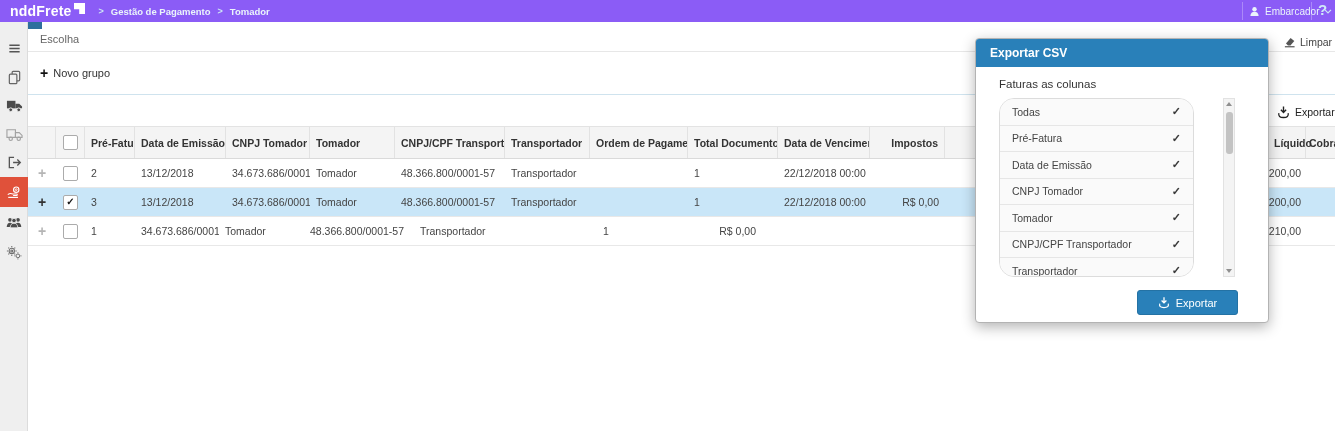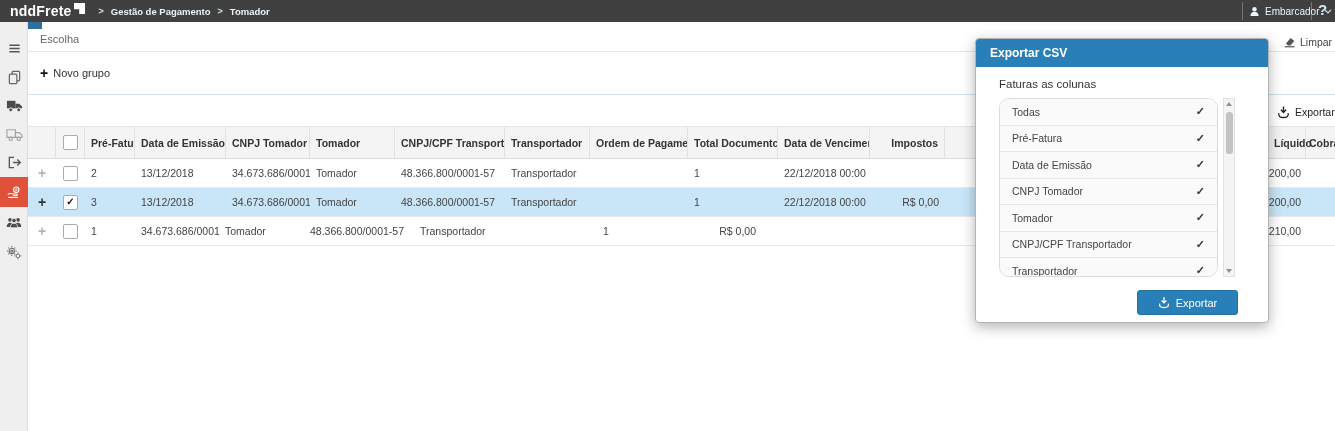--- a/index.html
+++ b/index.html
@@ -1,20 +1,20 @@
 <!DOCTYPE html>
 <html><head>
 <meta charset="utf-8">
 <style>
   html,body{margin:0;padding:0}
   body{width:1335px;height:431px;position:relative;overflow:hidden;background:#fff;
        font-family:"Liberation Sans",sans-serif;color:#333;font-size:11px}
   .abs{position:absolute}
   
-  .topbar{left:0;top:0;width:1335px;height:22px;background:#404040;display:flex;align-items:center;z-index:5}
+  .topbar{left:0;top:0;width:1335px;height:22px;background:#8b5cf6;display:flex;align-items:center;z-index:5}
   .logo{margin-left:10px;color:#fff;font-weight:bold;font-size:14px;letter-spacing:.2px;display:flex;align-items:flex-start;gap:2px}
   .crumbs{margin-left:14px;color:#eaf4fb;font-size:9.5px;font-weight:bold;display:flex;align-items:center;gap:7px}
   .crumb-sep{font-size:9px;color:#cde6f5;font-weight:bold}
   .top-sep{position:absolute;top:2px;width:1px;height:18px;background:rgba(255,255,255,.28)}
   .userbox{position:absolute;left:1249px;top:0;height:22px;display:flex;align-items:center;gap:5px;color:#eaf4fb;font-size:10px}
   .help{position:absolute;left:1318px;top:1px;color:#cfe9f8;font-weight:bold;font-size:15px}
   .tab-notch{left:28px;top:22px;width:14px;height:7px;background:#2e6f9d}
   
   .sidebar{left:0;top:22px;width:28px;height:409px;background:#efefef;border-right:1px solid #dcdcdc;box-sizing:border-box;z-index:4}
   .sb-item{position:absolute;left:0;width:28px;height:29px;display:flex;align-items:center;justify-content:center}
@@ -48,21 +48,21 @@
   .liq-val{position:absolute;left:1180px;width:93px;text-align:right;display:block}
   .expand{color:#b5b5b5;font-size:14px;font-weight:bold;line-height:10px}
   .expand.dark{color:#333}
   .cbx{width:13px;height:13px;background:#fff;border:1px solid #ababab;border-radius:2px;display:flex;align-items:center;justify-content:center;font-size:10px;font-weight:bold;color:#111;line-height:10px}
   
   .modal{left:975px;top:38px;width:292px;height:283px;background:#fff;border:1px solid #b3b3b3;border-radius:4px;
          box-shadow:0 4px 14px rgba(0,0,0,.3);z-index:20;position:absolute}
   .modal-h{height:28px;background:#2980b9;border-radius:3px 3px 0 0;display:flex;align-items:center;
            padding-left:14px;color:#fff;font-weight:bold;font-size:12px}
   .modal-sub{position:absolute;left:23px;top:39px;font-size:11.5px;color:#333}
-  .mlist{position:absolute;left:23px;top:59px;width:219px;height:179px;border:1px solid #dcdcdc;border-radius:10px;
+  .mlist{position:absolute;left:23px;top:59px;width:195px;height:179px;border:1px solid #dcdcdc;border-radius:15px;
          overflow:hidden;background:#fff;box-sizing:border-box}
   .mitem{height:26.5px;box-sizing:border-box;border-bottom:1px solid #e6e6e6;background:#fafafa;
          display:flex;align-items:center;justify-content:space-between;padding:0 12px;font-size:10.5px;color:#444;cursor:pointer}
   .mcheck{font-weight:bold;color:#3b3b3b;font-size:11px}
   .mscroll{position:absolute;left:247px;top:59px;width:12px;height:179px;background:#f4f4f4;border:1px solid #e2e2e2;box-sizing:border-box}
   .sc-up{position:absolute;left:2px;top:3px;width:0;height:0;border-left:3.5px solid transparent;border-right:3.5px solid transparent;border-bottom:4px solid #8f8f8f}
   .sc-dn{position:absolute;left:2px;bottom:3px;width:0;height:0;border-left:3.5px solid transparent;border-right:3.5px solid transparent;border-top:4px solid #8f8f8f}
   .sc-thumb{position:absolute;left:1.5px;top:13px;width:7px;height:42px;background:#c3c3c3;border-radius:3px}
   .mbtn{position:absolute;left:161px;top:251px;width:99px;height:23px;background:#2980b9;border:1px solid #2472a4;border-radius:3px;
         color:#fff;font-size:11px;display:flex;align-items:center;justify-content:center;gap:6px;cursor:pointer}

